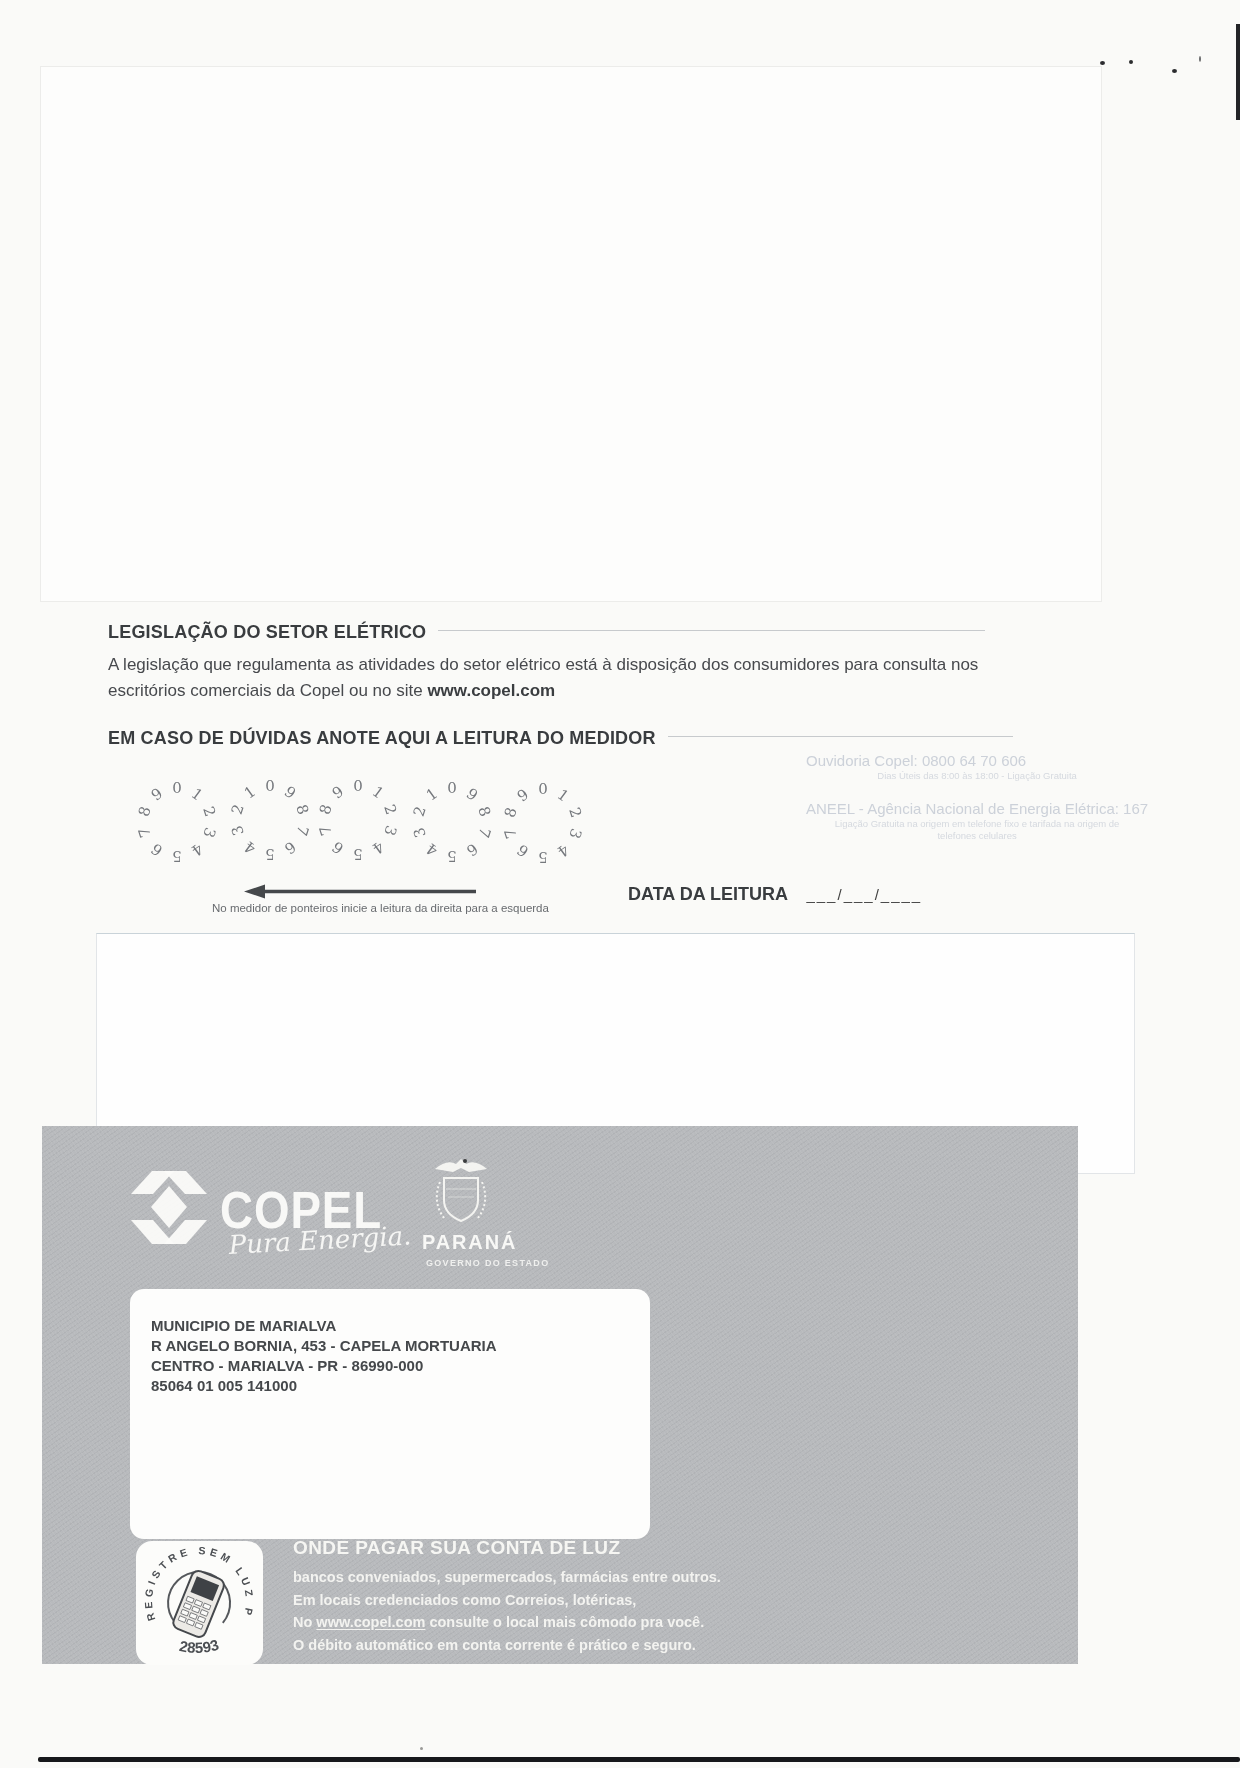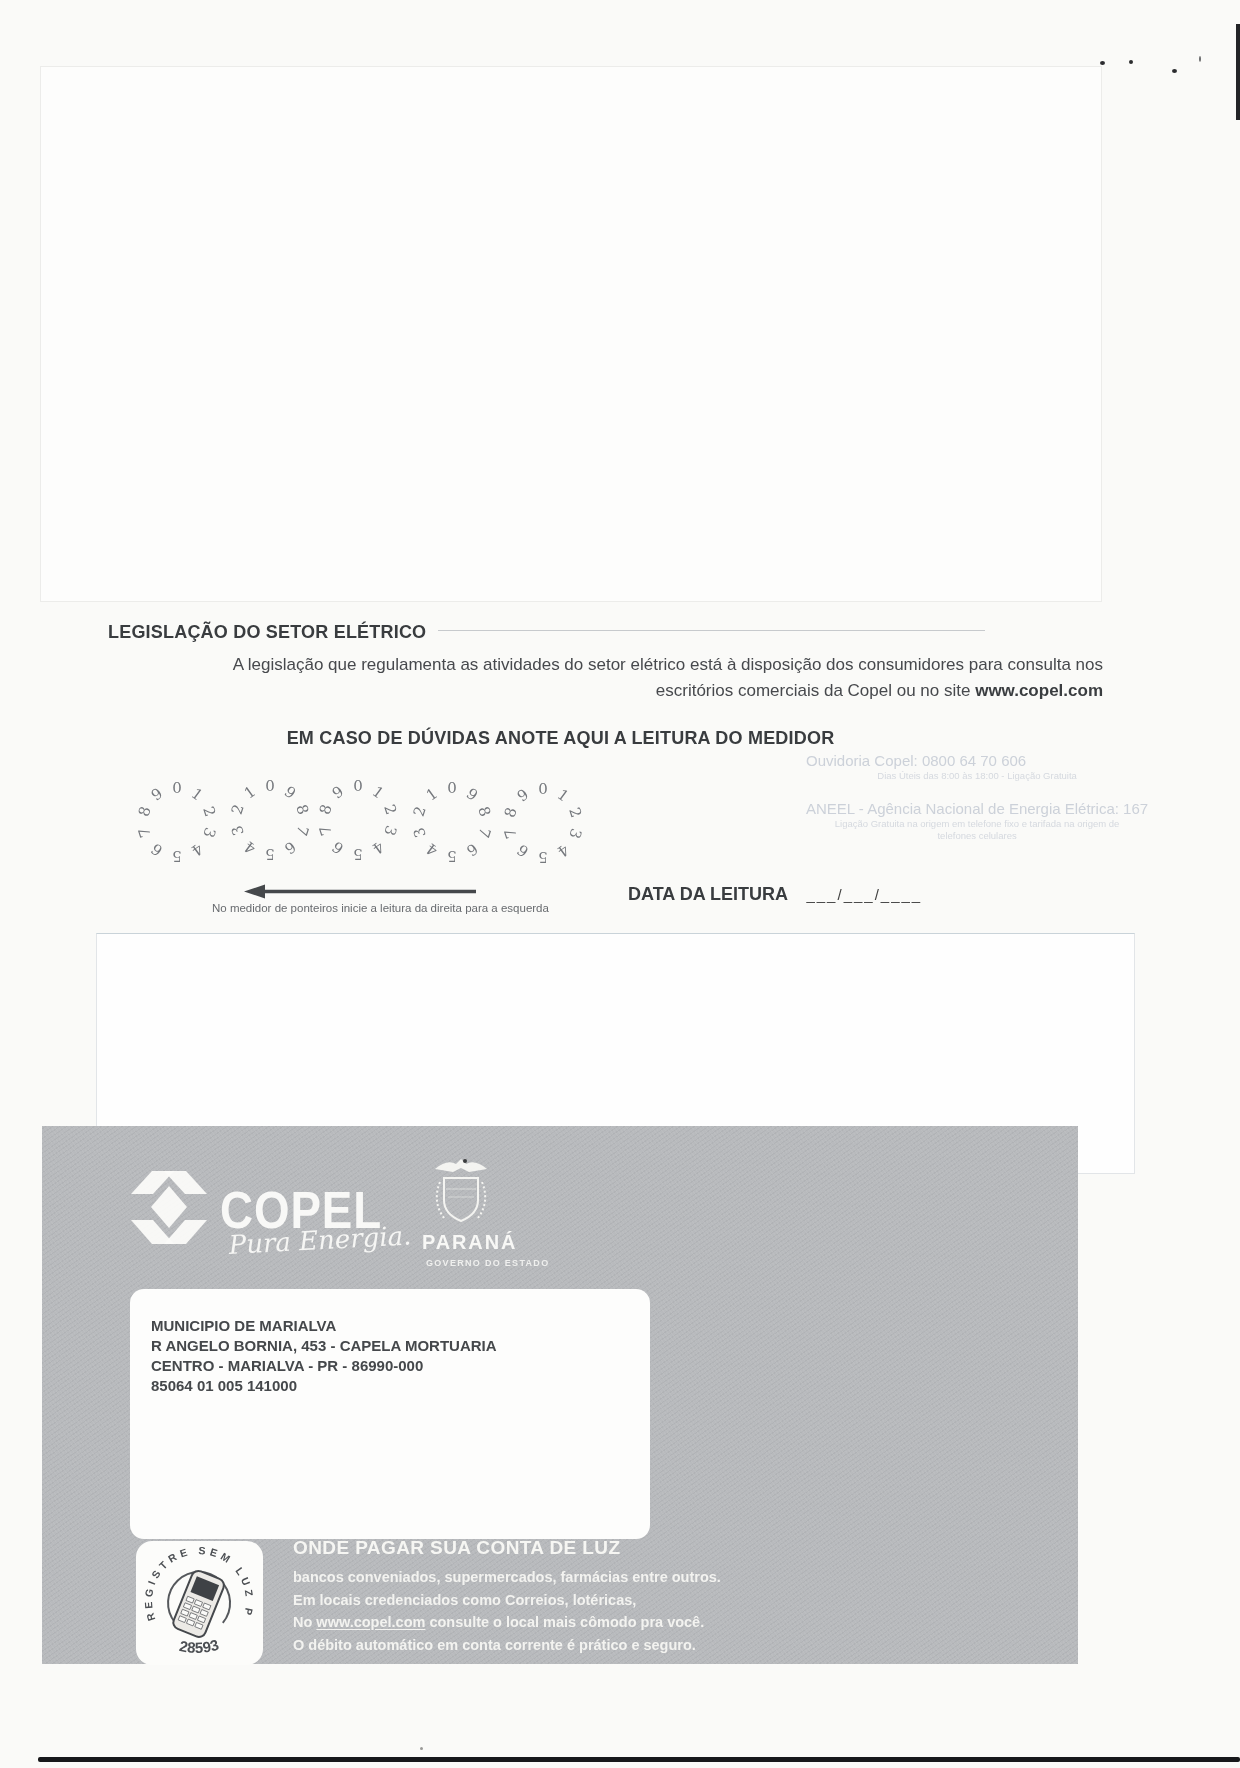--- a/index.html
+++ b/index.html
@@ -17,21 +17,21 @@
     background:#fdfdfc;border:1px solid #ececea;
   }
   
   .sec-heading{
     position:absolute;display:flex;align-items:center;
     font-weight:bold;font-size:18px;letter-spacing:.2px;color:#393c3f;
   }
   .sec-heading .leader{flex:1;border-bottom:1px solid #c7cacd;margin:0 0 4px 12px;}
   .body-text{
     position:absolute;left:108px;top:652px;width:995px;margin:0;
-    font-size:17px;line-height:26px;color:#47494d;text-align:right;
+    font-size:17px;line-height:26px;color:#47494d;
   }
   .body-text strong{color:#3a3d40;}
   .contacts{position:absolute;left:806px;top:752px;color:#ccd1d9;}
   .contacts .c-title{font-size:15px;line-height:18px;}
   .contacts .c-small{font-size:9.5px;line-height:12px;color:#d5d9df;text-align:center;}
   .contacts .c-gap{height:18px;}
   
   .dials{position:absolute;left:122px;top:768px;}
   .dial-digit{font:15px "DejaVu Serif",serif;fill:#75787d;text-anchor:middle;dominant-baseline:central;}
   .arrow{position:absolute;left:244px;top:884px;}
@@ -104,21 +104,21 @@
 
   <div class="sec-heading" style="left:108px;top:622px;width:877px;">
     <span>LEGISLAÇÃO DO SETOR ELÉTRICO</span>
     <span class="leader"></span>
   </div>
   <p class="body-text">
     <span>A legislação que regulamenta as atividades do setor elétrico está à disposição dos consumidores para consulta nos</span><br>
     <span>escritórios comerciais da Copel ou no site </span><strong>www.copel.com</strong>
   </p>
 
-  <div class="sec-heading" style="left:108px;top:728px;width:905px;flex-direction:column;">
+  <div class="sec-heading" style="left:108px;top:728px;width:905px;">
     <span>EM CASO DE DÚVIDAS ANOTE AQUI A LEITURA DO MEDIDOR</span>
     <span class="leader"></span>
   </div>
 
   <div class="contacts">
     <div class="c-title">Ouvidoria Copel: 0800 64 70 606</div>
     <div class="c-small">Dias Úteis das 8:00 às 18:00 - Ligação Gratuita</div>
     <div class="c-gap"></div>
     <div class="c-title">ANEEL - Agência Nacional de Energia Elétrica: 167</div>
     <div class="c-small">Ligação Gratuita na origem em telefone fixo e tarifada na origem de</div>

